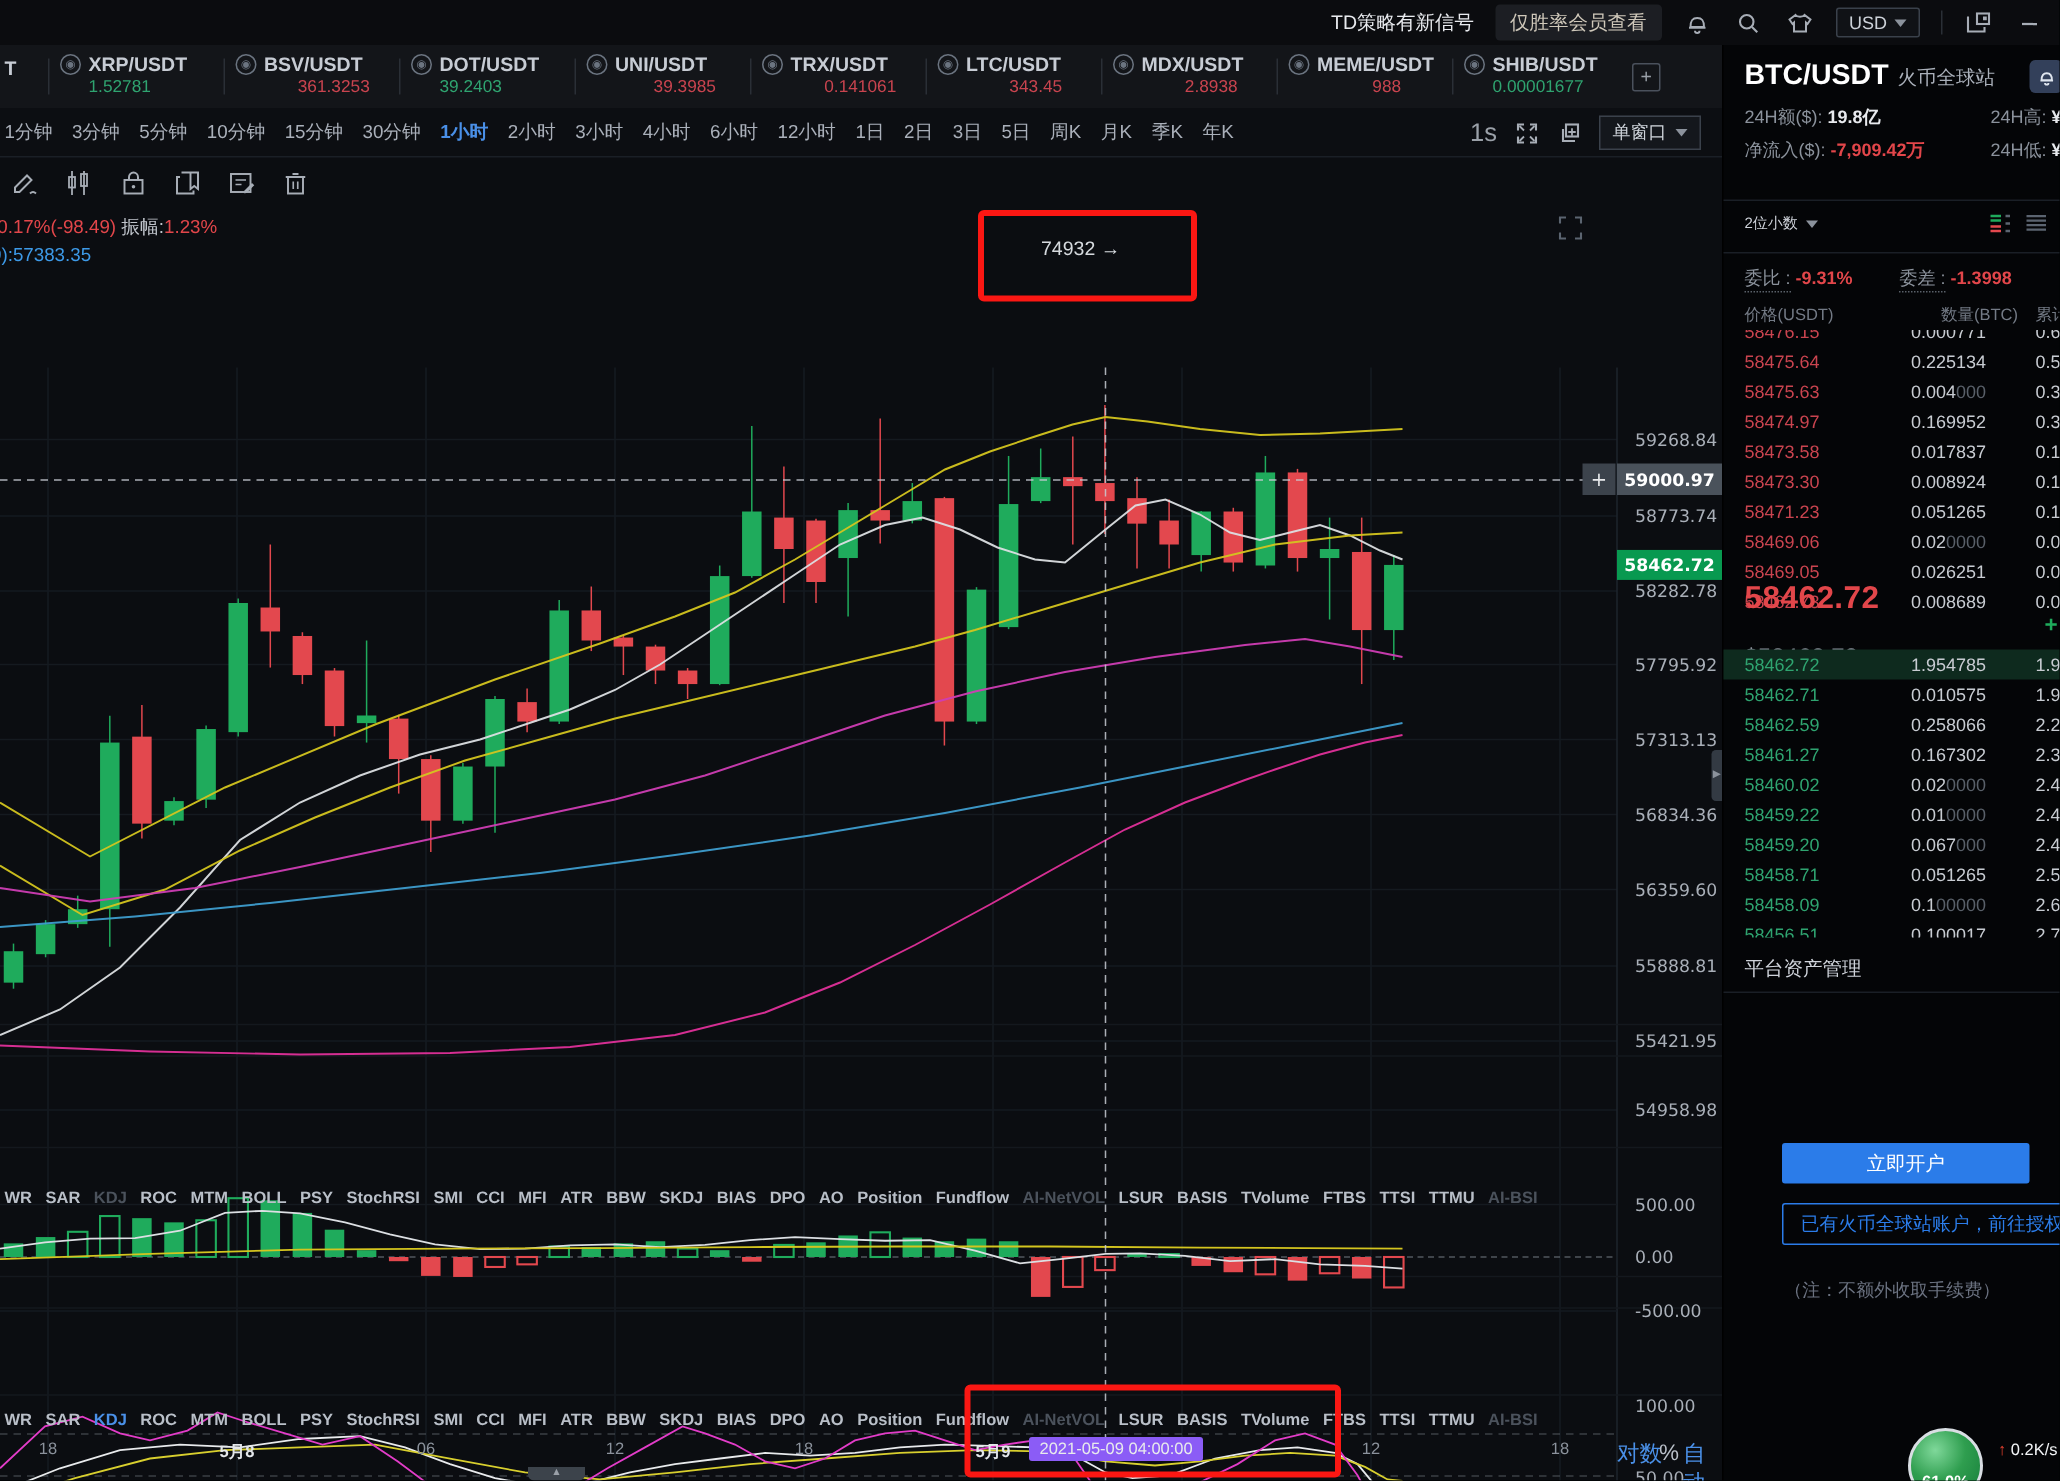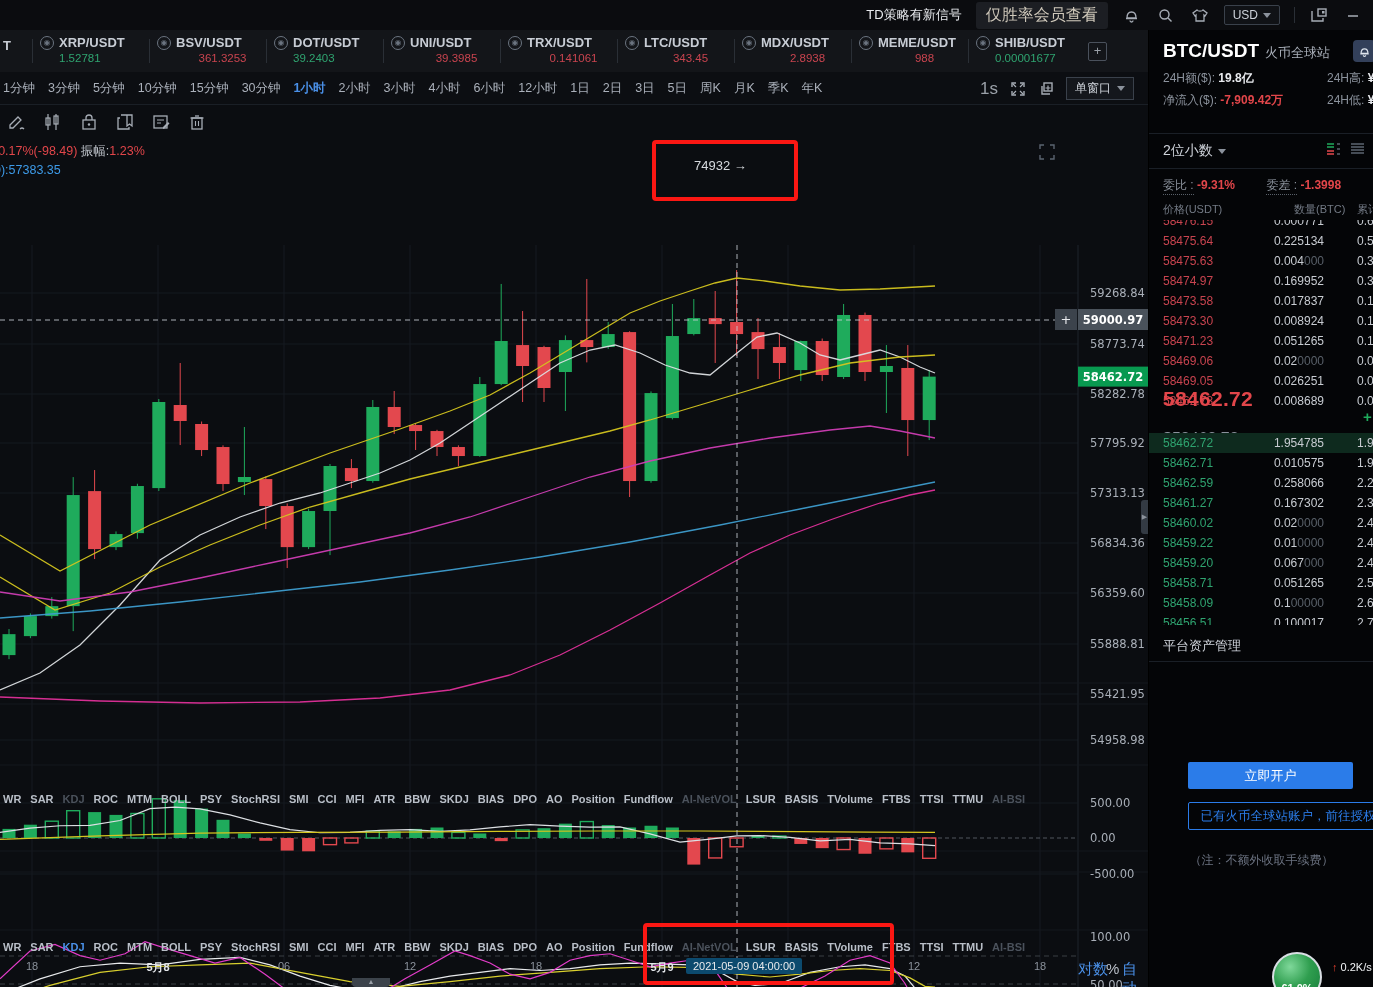--- a/index.html
+++ b/index.html
@@ -2,21 +2,21 @@
 <html><head>
 <meta charset="utf-8">
 <style>
   html,body{margin:0;padding:0;background:#000;width:1373px;height:987px;overflow:hidden;
     font-family:"Liberation Sans","DejaVu Sans",sans-serif;-webkit-font-smoothing:antialiased;}
   #app{position:relative;width:1373px;height:987px;background:#07090c;}
   .abs{position:absolute;}
   
   #top-header{position:absolute;left:0;top:0;width:1373px;height:30px;background:#0b0c0f;display:flex;align-items:center;justify-content:flex-end;gap:14px;padding-right:10px;box-sizing:border-box;z-index:5;}
   .hdr-signal{color:#e8eaee;font-size:13px;}
-  .hdr-vip{color:#cfc8ba;font-size:16px;background:#1c1e23;border-radius:3px;padding:3px 10px;}
+  .hdr-vip{color:#cfc8ba;font-size:13px;background:#1c1e23;border-radius:3px;padding:3px 10px;}
   .hdr-ico{width:20px;height:20px;display:flex;align-items:center;justify-content:center;}
   .usd-box{border:1px solid #3a414b;color:#cdd2d9;font-size:12px;padding:2px 8px;border-radius:2px;display:flex;align-items:center;gap:5px;background:#101216;}
   .caret{width:0;height:0;border-left:4px solid transparent;border-right:4px solid transparent;border-top:5px solid #8b929c;display:inline-block;}
   .hdr-div{width:1px;height:16px;background:#2a2f36;}
   
   #ticker-bar{position:absolute;left:0;top:30px;width:1148px;height:42px;background:#131519;z-index:5;}
   .tick-part{position:absolute;left:3px;top:8px;color:#c7ccd4;font-size:13px;font-weight:bold;}
   .tick-sep{position:absolute;top:9px;width:1px;height:24px;background:#2a2f36;}
   .ticker{position:absolute;top:5px;width:112px;cursor:pointer;}
   .ticker .sym{color:#c7ccd4;font-size:13px;font-weight:bold;display:flex;align-items:center;gap:5px;}
@@ -41,35 +41,35 @@
   #chart-svg{position:absolute;left:0;top:-105px;z-index:1;}
   #maximize-ico{position:absolute;left:1038px;top:38px;z-index:4;cursor:pointer;}
   .annot-box{position:absolute;border:4px solid #fb1713;border-radius:4px;z-index:12;pointer-events:none;}
   #label-59488{position:absolute;left:694px;top:53px;color:#d6dade;font-size:13px;z-index:13;}
   .tab-row{position:absolute;left:0;width:1080px;height:20px;display:flex;align-items:center;gap:9px;padding-left:3px;box-sizing:border-box;z-index:4;}
   .tab{color:#b9bfc8;font-size:11px;font-weight:600;cursor:pointer;white-space:nowrap;}
   .tab.dim{color:#4b525c;} .tab.active{color:#4a90e8;}
   #time-axis{position:absolute;left:0;top:852px;width:1148px;height:20px;z-index:4;}
   .tlabel{position:absolute;top:3px;color:#8b929c;font-size:11px;transform:translateX(-50%);}
   .tlabel.bold{color:#e4e7eb;font-weight:bold;}
-  #date-tag{position:absolute;left:686px;top:1px;background:#0c4a6e;color:#e8eaec;font-size:11px;padding:2px 7px;border-radius:2px;z-index:6;}
+  #date-tag{position:absolute;left:686px;top:1px;background:#8b5cf6;color:#e8eaec;font-size:11px;padding:2px 7px;border-radius:2px;z-index:6;}
   .axis-ctl{position:absolute;top:3px;font-size:15px;cursor:pointer;}
   .axis-ctl.blue{color:#4a90e8;} .axis-ctl.gray{color:#b9bfc8;}
   #collapse-handle{position:absolute;left:352px;top:873px;width:38px;height:9px;background:#3c434b;border-radius:0 0 4px 4px;text-align:center;line-height:7px;color:#9aa0a8;font-size:7px;cursor:pointer;z-index:6;}
   #right-handle{position:absolute;left:1141px;top:395px;width:7px;height:34px;background:#333a43;border-radius:3px 0 0 3px;color:#8b929c;font-size:7px;line-height:34px;text-align:center;cursor:pointer;z-index:6;}
   
   #right-panel{position:absolute;left:1148px;top:30px;width:225px;height:957px;background:#040507;border-left:1px solid #000;box-sizing:border-box;z-index:5;}
   #rp-title{position:absolute;left:14px;top:10px;white-space:nowrap;}
   #rp-title .pair{color:#fff;font-size:19px;font-weight:bold;}
   #rp-title .site{color:#aab0ba;font-size:13px;margin-left:6px;}
   #rp-bell{position:absolute;left:204px;top:10px;width:22px;height:22px;background:#33405a;border-radius:4px;display:flex;align-items:center;justify-content:center;cursor:pointer;}
   .stat-line{position:absolute;font-size:12px;color:#8b929c;white-space:nowrap;}
   .stat-line b{color:#e8eaee;font-weight:bold;} .stat-line b.neg{color:#e2464a;}
   #rp-div1{position:absolute;left:0;top:103px;width:225px;height:1px;background:#1a1f26;}
-  #decimals-row{position:absolute;left:14px;top:112px;color:#cfd3da;font-size:14px;display:flex;align-items:center;gap:5px;cursor:pointer;}
+  #decimals-row{position:absolute;left:14px;top:112px;color:#cfd3da;font-size:10px;display:flex;align-items:center;gap:5px;cursor:pointer;}
   .ob-mode-icons{position:absolute;right:8px;top:112px;display:flex;gap:9px;}
   #rp-div2{position:absolute;left:0;top:138px;width:225px;height:1px;background:#1a1f26;}
   #weibi-row{position:absolute;left:14px;top:147px;font-size:12px;color:#8b929c;white-space:nowrap;}
   #weibi-row .lbl{border-bottom:1px dotted #596069;padding-bottom:2px;}
   #weibi-row .val{color:#e2464a;font-weight:bold;}
   #ob-headers{position:absolute;left:14px;top:145px;width:230px;color:#737a85;font-size:11px;}
   .ob-row{position:relative;height:20px;line-height:20px;font-size:12px;cursor:pointer;white-space:nowrap;}
   .ob-price{position:absolute;left:14px;}
   .ob-price.ask{color:#c9444f;} .ob-price.bid{color:#2fa470;}
   .ob-qty{position:absolute;left:0;width:175px;text-align:right;color:#c8ccd2;}

